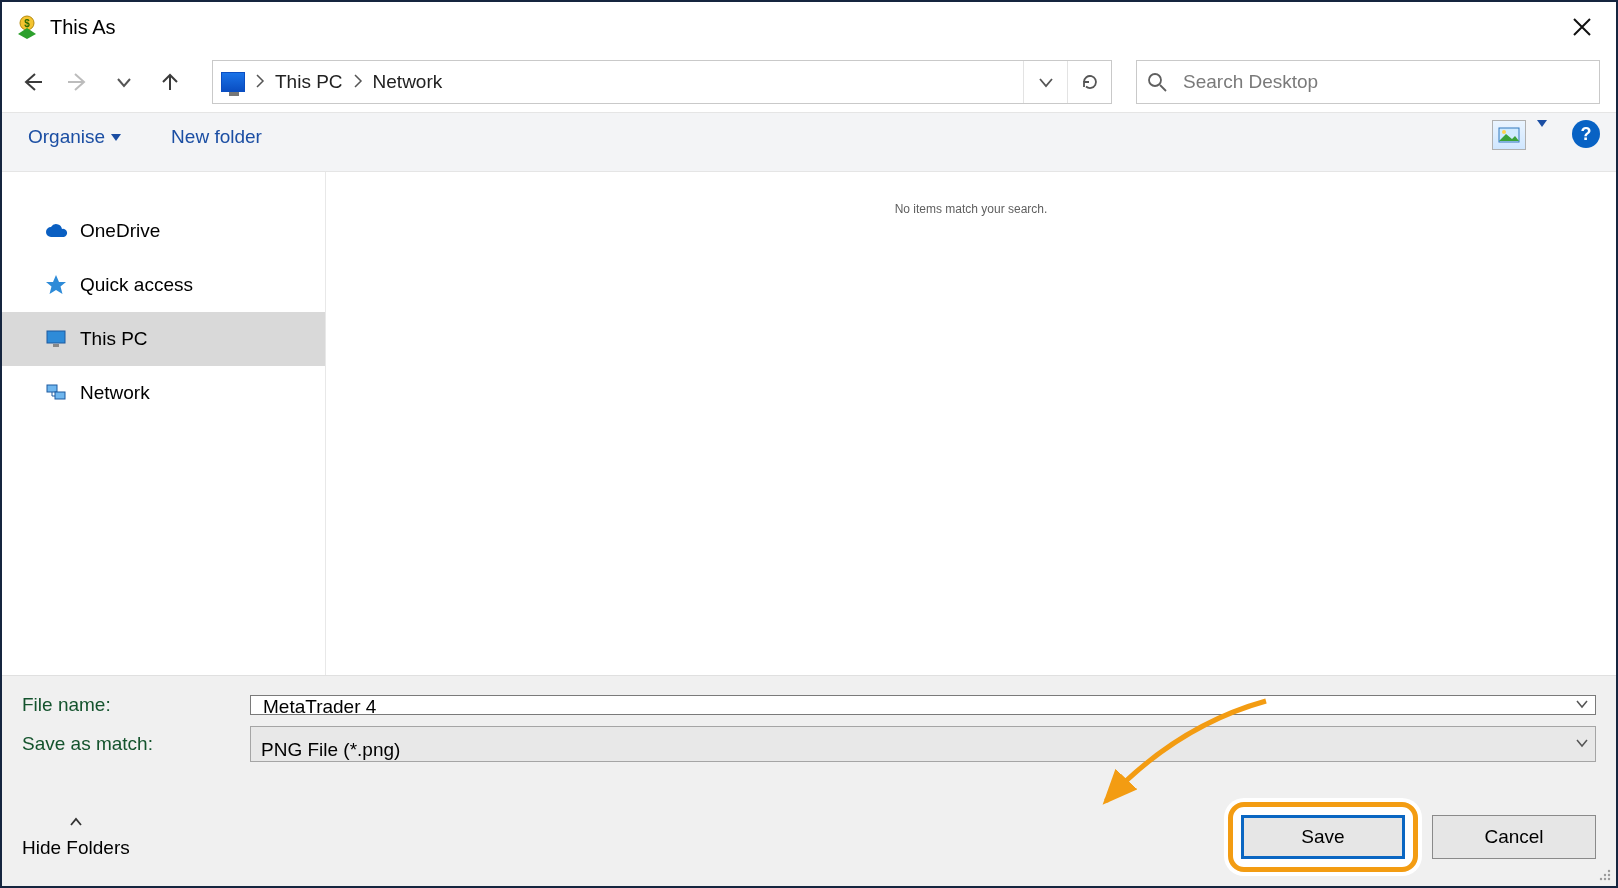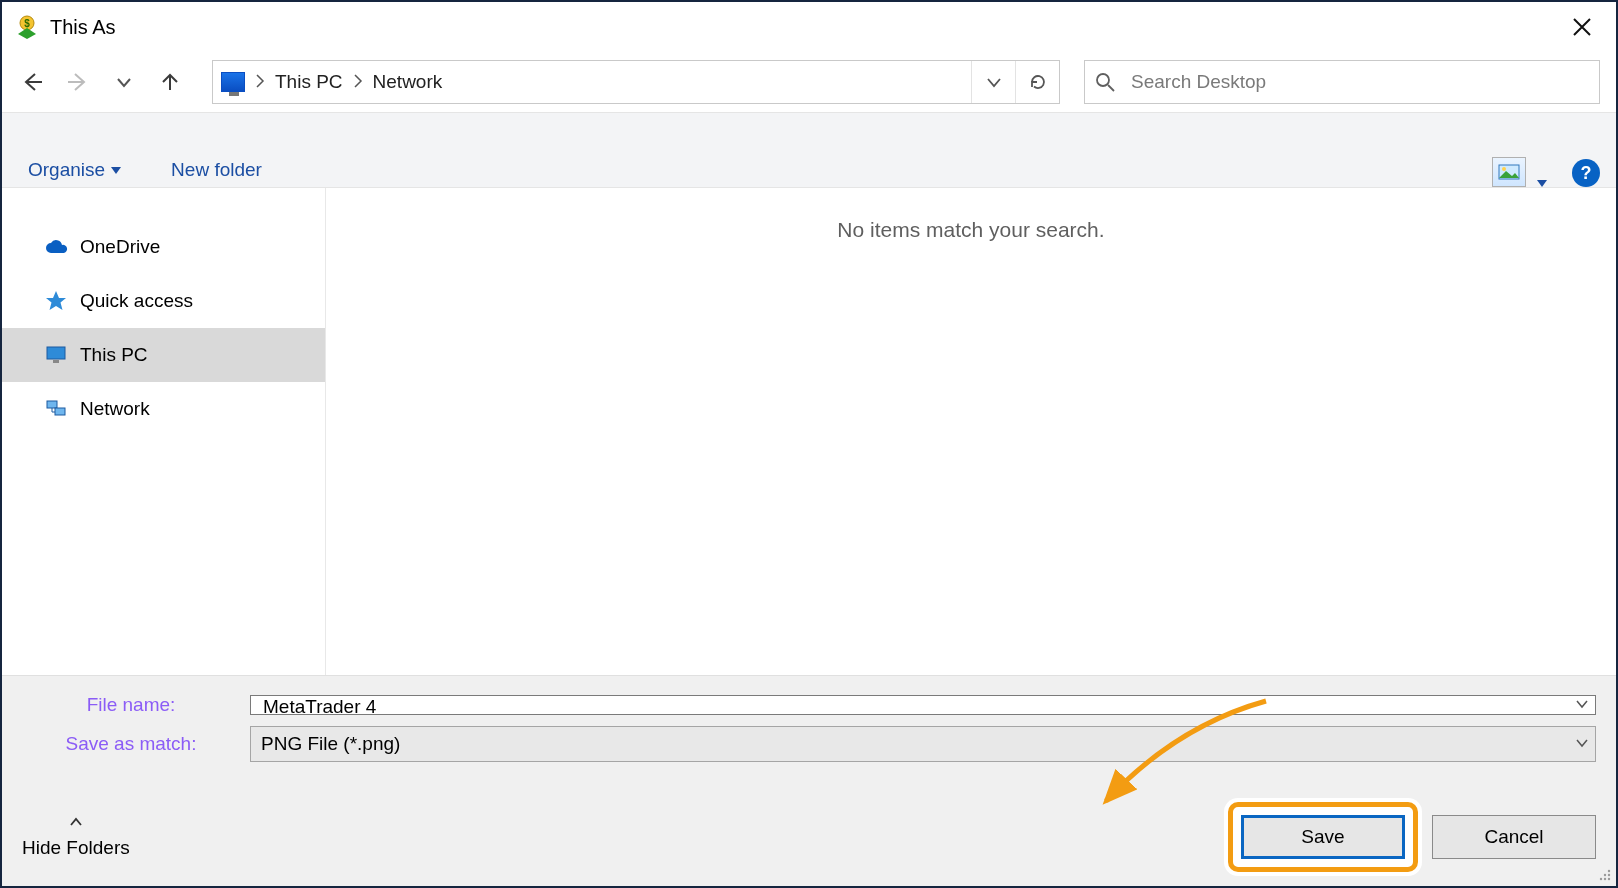--- a/index.html
+++ b/index.html
@@ -101,47 +101,47 @@
   }
   .addr-chevron svg { width: 10px; height: 14px; }
   .addr-dd, .addr-refresh {
     width: 44px; height: 42px;
     display: flex; align-items: center; justify-content: center;
     border-left: 1px solid #e3e3e3;
   }
   .addr-dd svg, .addr-refresh svg { width: 18px; height: 18px; }
 
   .search-box {
-    width: 516px;
+    width: 464px;
     height: 44px;
     border: 1px solid #c9c9c9;
     background: #fff;
     display: flex;
     align-items: center;
     padding: 0 10px;
     margin-left: 14px;
     margin-right: 4px;
   }
   .search-box svg { width: 20px; height: 20px; margin-right: 14px; stroke:#5f5f5f; }
   .search-box input {
     border: none; outline: none;
     font-size: 19px; color: #555; flex:1;
     background: transparent;
   }
   .search-box input::placeholder { color: #7a7a7a; }
 
   
   .cmd-bar {
-    height: 76px;
+    height: 60px;
     background: #f3f4f6;
     border-top: 1px solid #e5e5e5;
     border-bottom: 1px solid #e5e5e5;
     display: flex;
-    align-items: flex-end;
-    padding: 0 16px;
+    align-items: flex-start;
+    padding: 7px 16px;
   }
   .cmd-item {
     color: #1b4ea3;
     font-size: 19px;
     display: flex; align-items: center; gap: 6px;
     padding: 6px 10px;
     margin-right: 30px;
     cursor: pointer;
   }
   .cmd-item .tri { width:0;height:0;border-left:5px solid transparent;border-right:5px solid transparent;border-top:7px solid #1b4ea3; }
@@ -184,41 +184,41 @@
   .side-item.selected { background: #d9d9d9; }
   .side-icon { width: 24px; height: 24px; display:flex; align-items:center; justify-content:center; }
 
   .content {
     flex: 1;
     position: relative;
   }
   .empty-msg {
     text-align: center;
     color: #5f5f5f;
-    font-size: 21px;
+    font-size: 12px;
     padding-top: 30px;
   }
 
   
   .bottom-panel {
     background: #f0f0f0;
     border-top: 1px solid #e0e0e0;
     padding: 18px 20px 14px 20px;
     position: relative;
   }
   .field-row {
     display: flex; align-items: center;
     margin-bottom: 10px;
   }
   .field-label {
     width: 228px;
-    text-align: center;
+    text-align: left;
     font-size: 19px;
     padding-right: 10px;
-    color: #8b5cf6;
+    color: #14532d;
   }
   .filename-input {
     flex: 1;
     height: 20px;
     border: 1px solid #7a7a7a;
     background: #fff;
     font-size: 19px;
     padding: 0 10px;
     position: relative;
   }
@@ -231,21 +231,21 @@
     position:absolute; right:6px; top:50%; transform:translateY(-50%);
   }
   .combo-arrow svg{width:14px;height:14px;}
   .type-select {
     flex: 1;
     height: 36px;
     border: 1px solid #a5a5a5;
     background: #e8e8e8;
     font-size: 19px;
     padding: 0 10px;
-    display:flex; align-items:center;
+    display:flex; align-items:flex-end;
     position: relative;
   }
 
   .button-row {
     display: flex;
     align-items: center;
     margin-top: 40px;
   }
   .hide-folders {
     display: flex; align-items: center; gap: 8px;
@@ -261,21 +261,21 @@
     background: #e6e6e6;
     font-size: 19px;
     display:flex;align-items:center;justify-content:center;
     cursor:pointer;
     margin-left: 14px;
   }
   .save-btn-wrap{
     position:relative;
     padding: 8px;
     border: 5px solid #f39c12;
-    border-radius: 10px;
+    border-radius: 16px;
     background: #fff;
     box-shadow: 0 0 0 4px #fff;
   }
   .save-btn{
     width: 164px; height: 44px;
     border: 3px solid #0a66c2;
     background: #e6e6e6;
     font-size: 19px;
     display:flex;align-items:center;justify-content:center;
     cursor:pointer;

